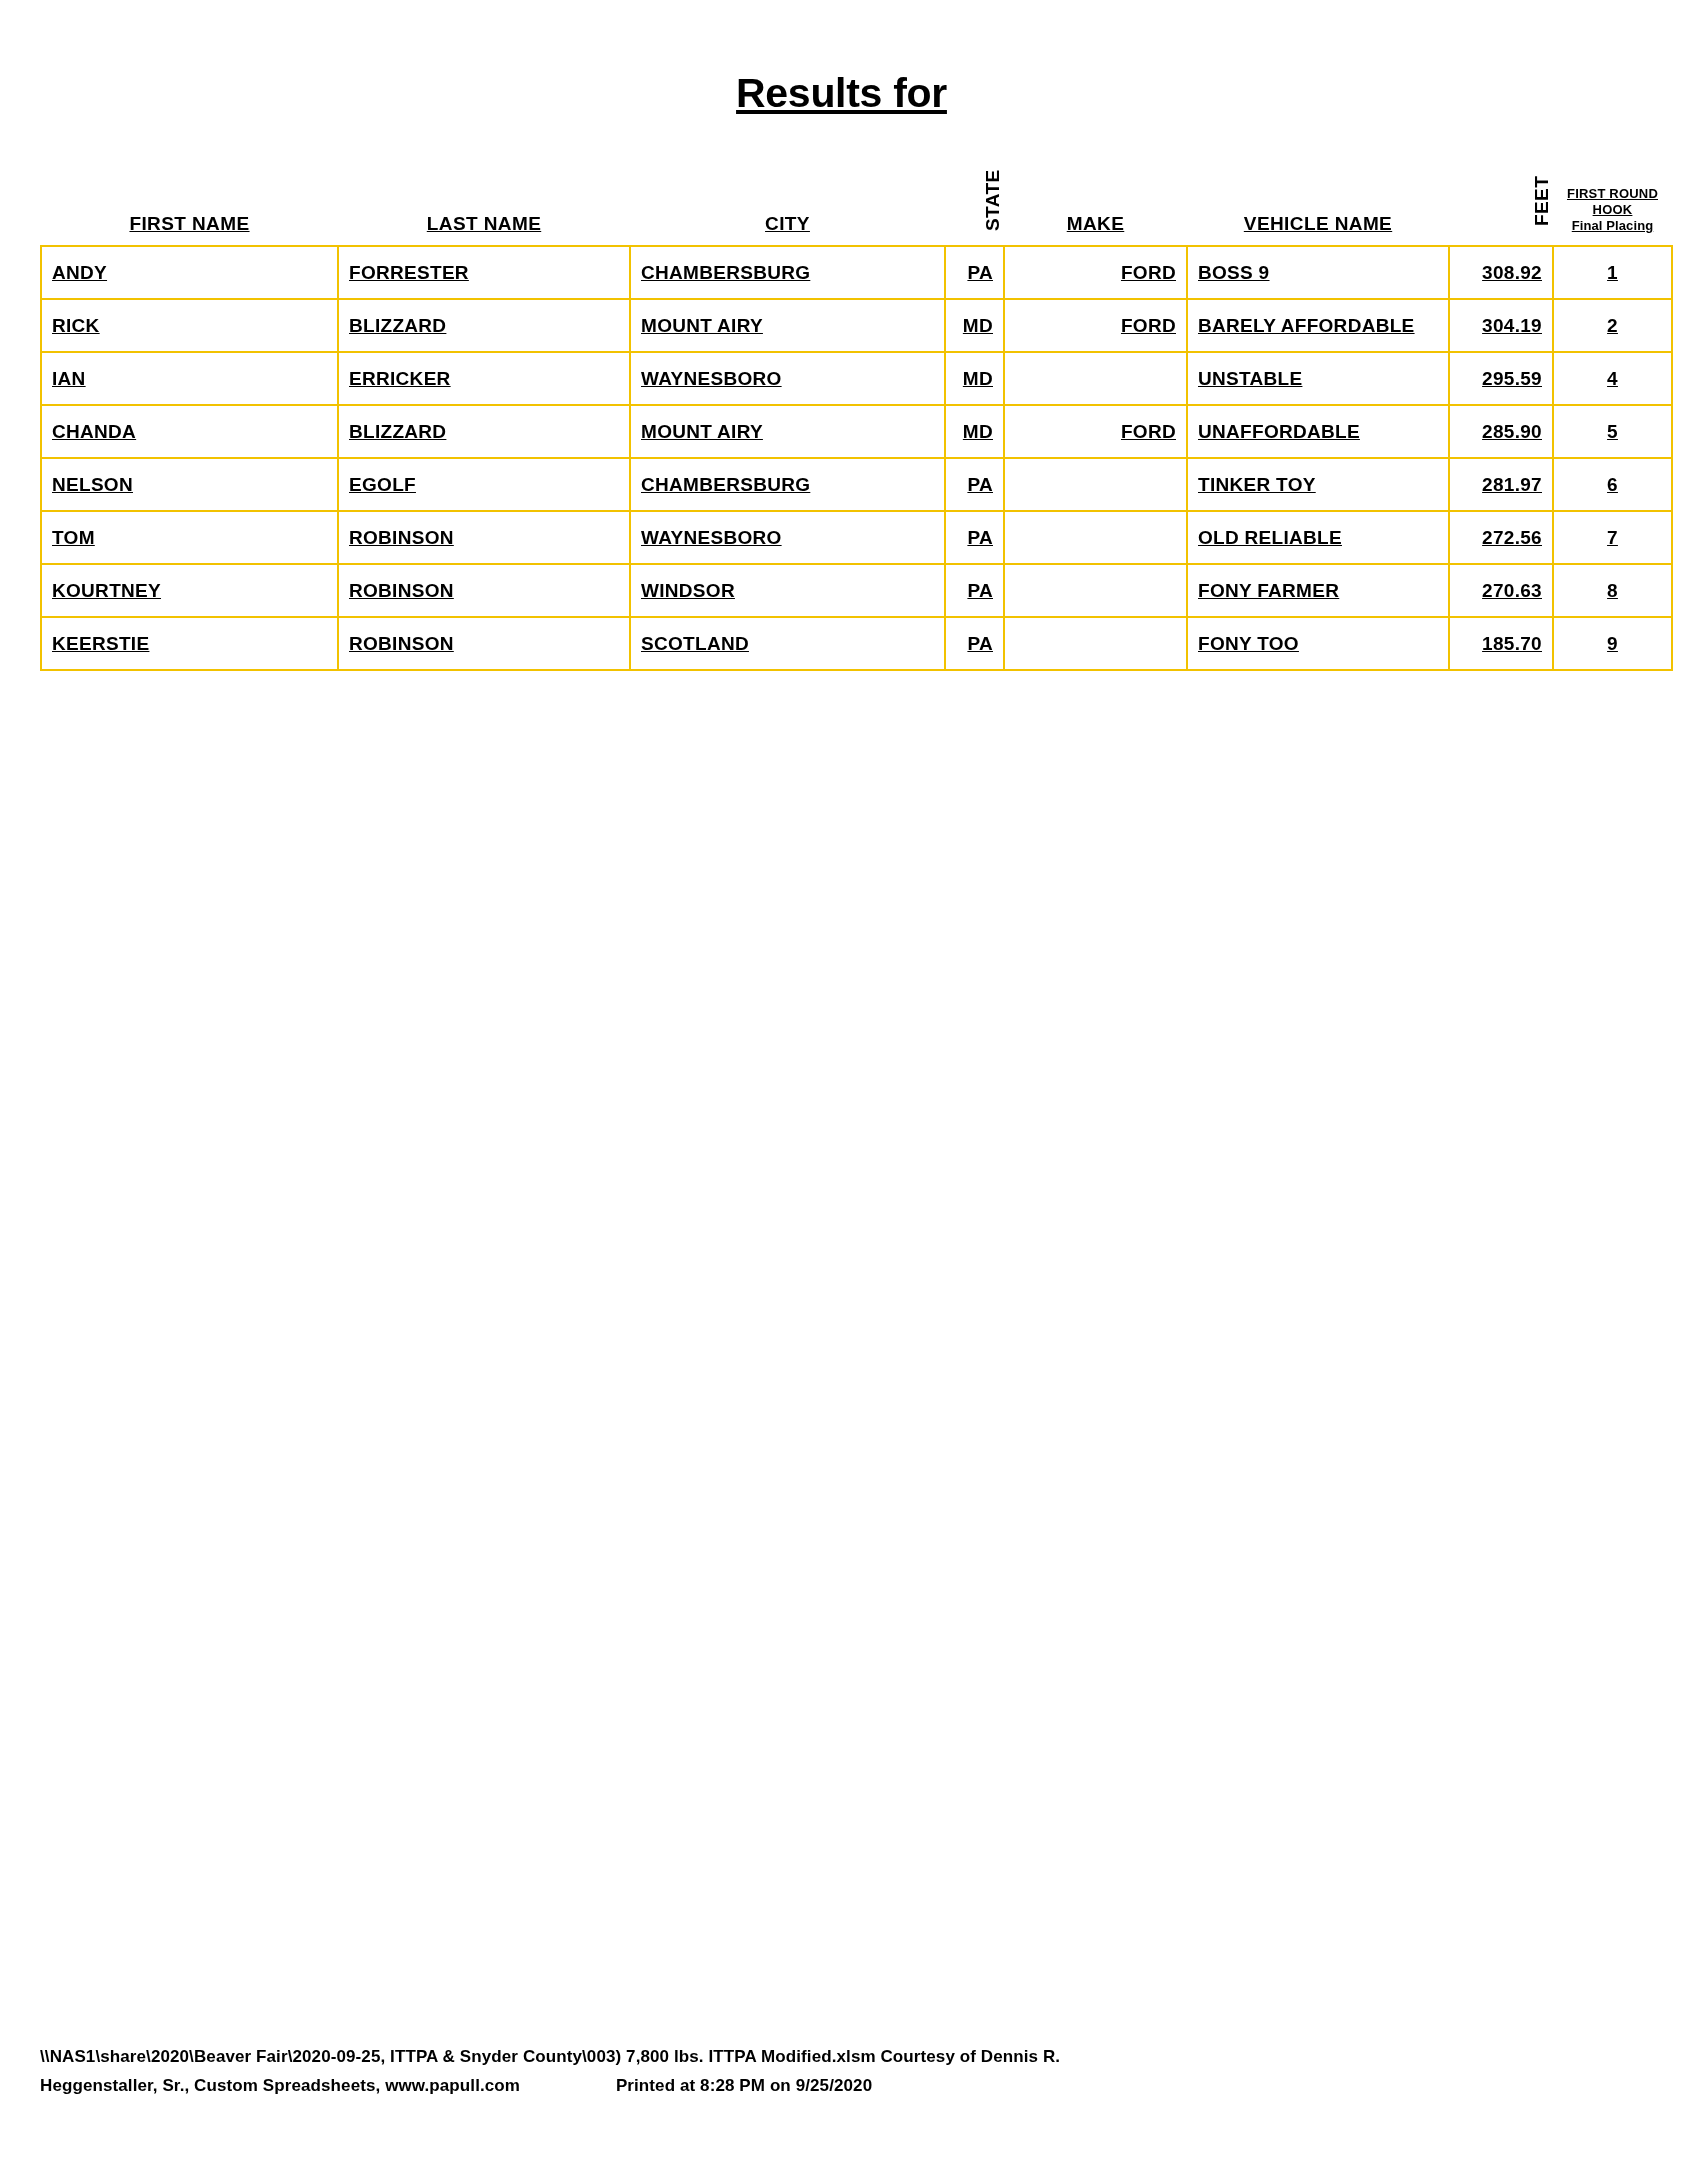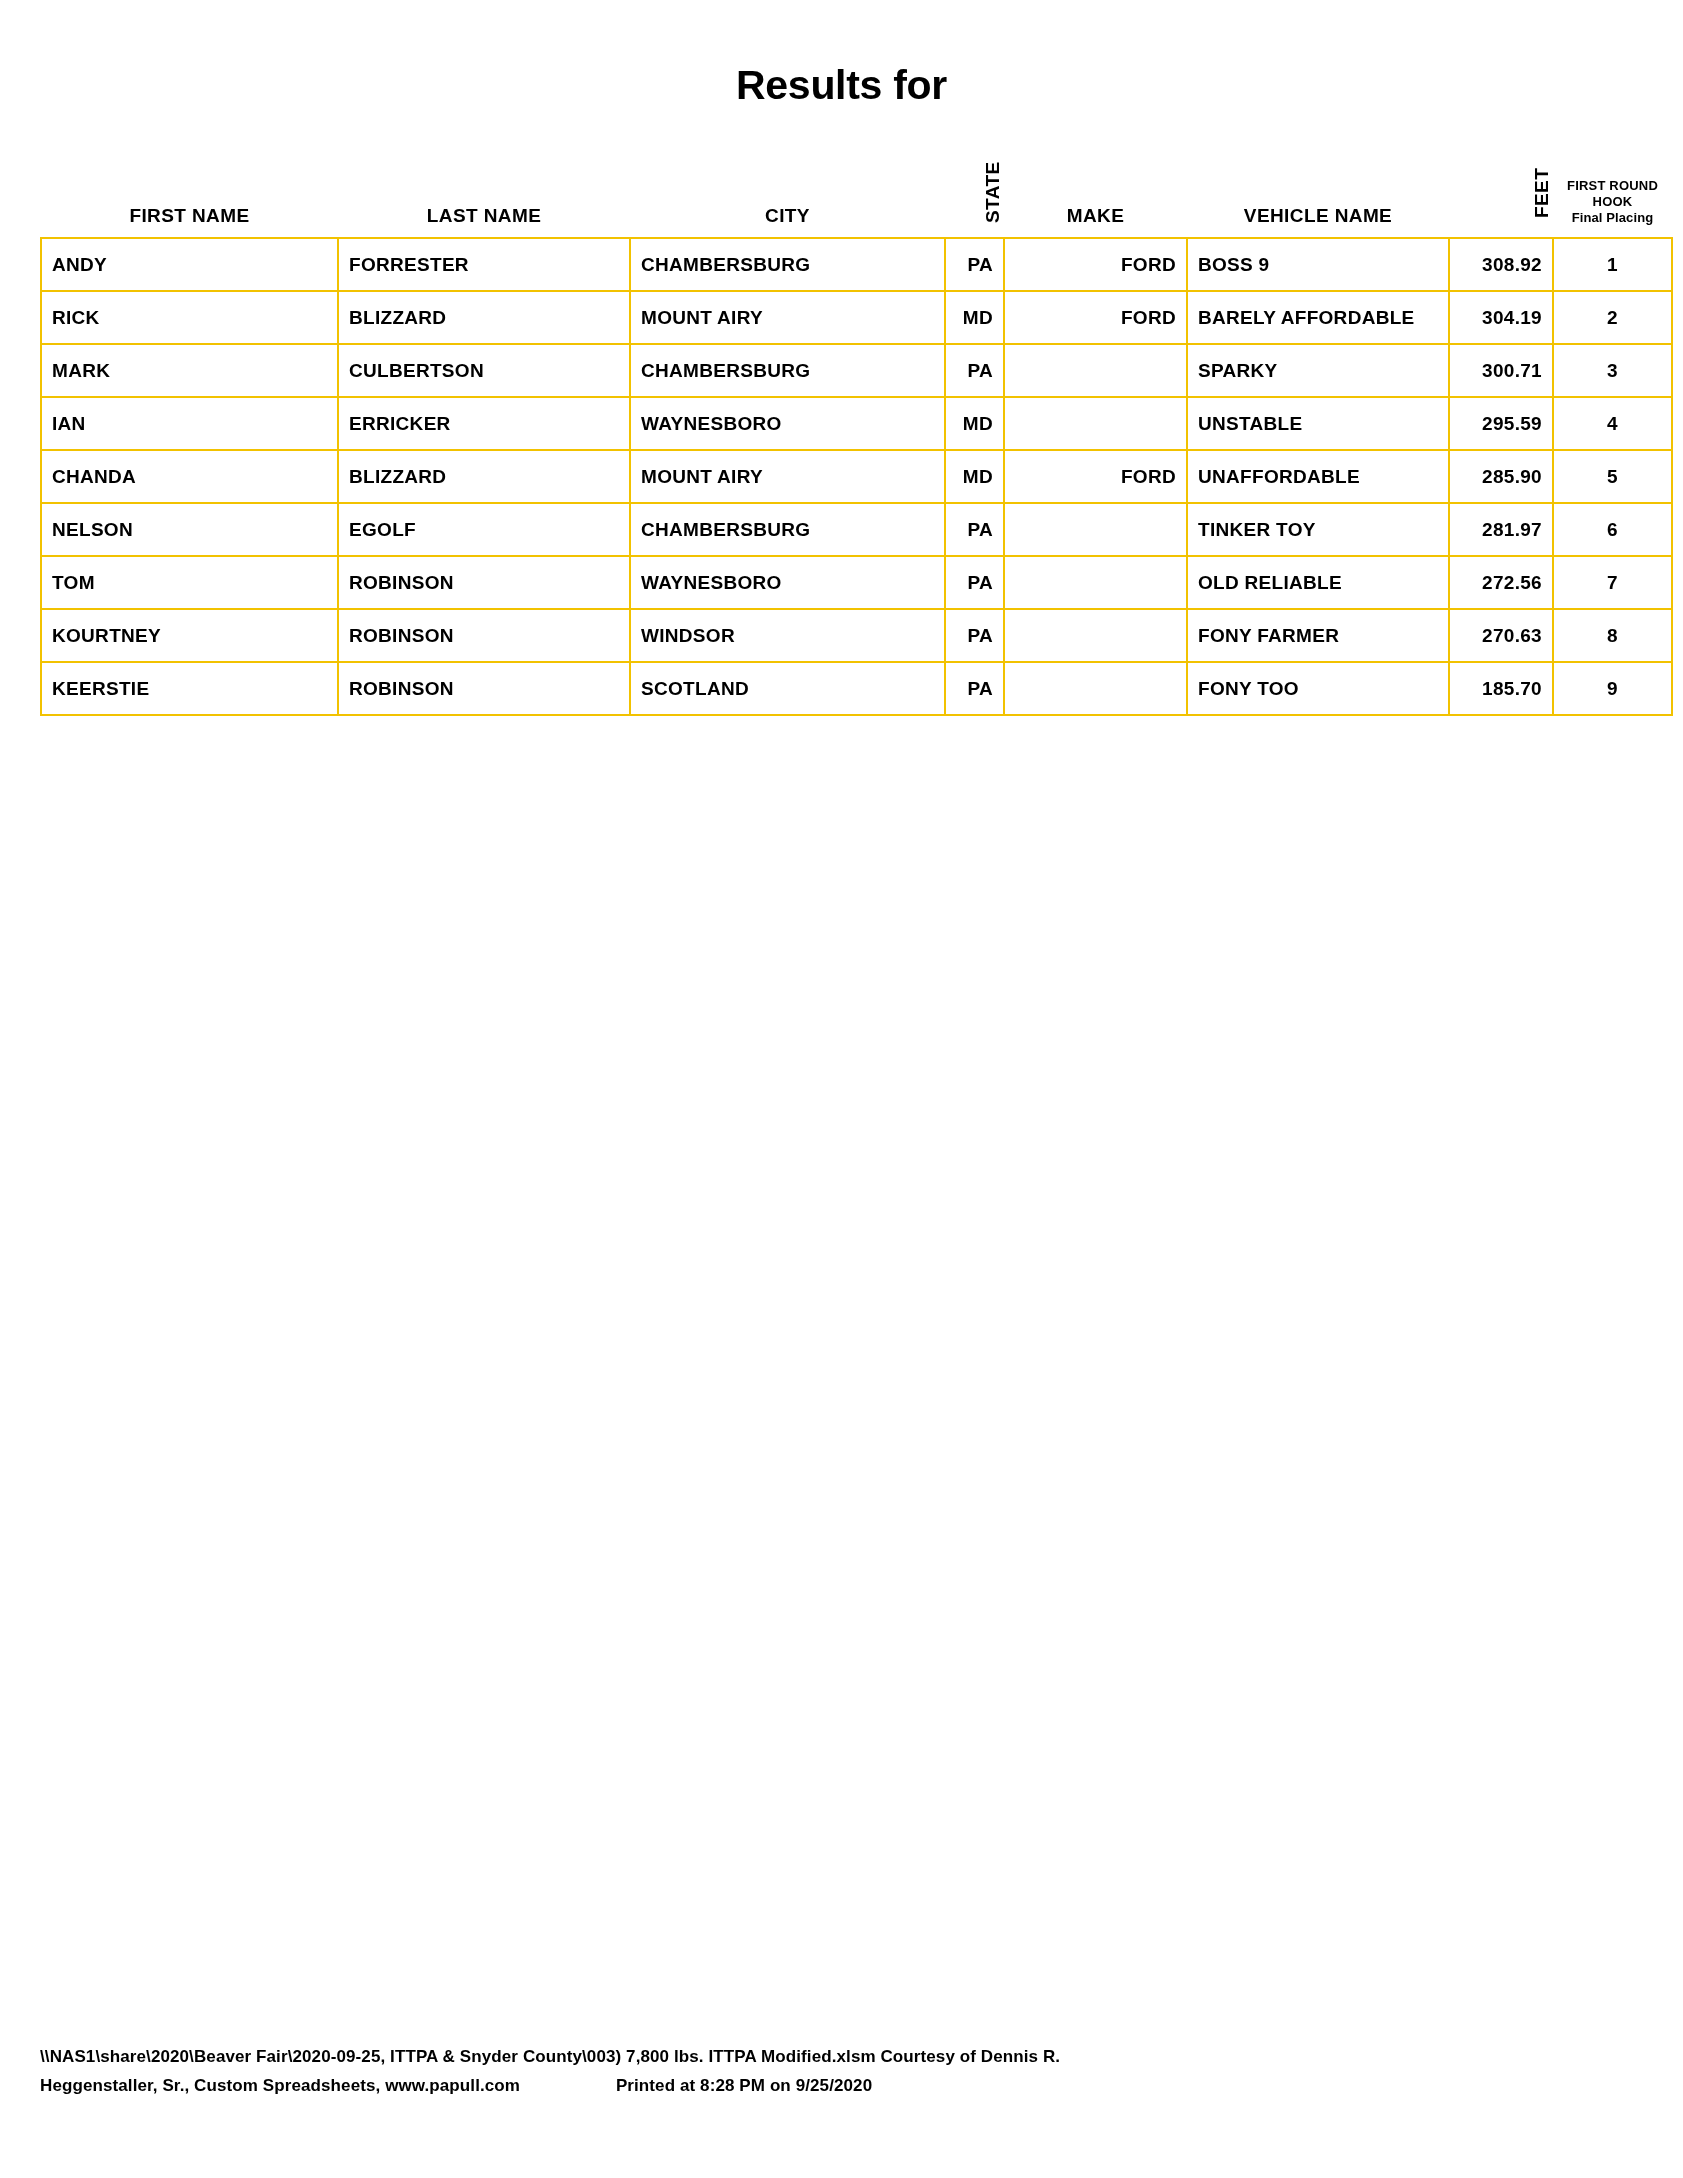--- a/index.html
+++ b/index.html
@@ -13,21 +13,22 @@
     font-family: "Liberation Sans", sans-serif;
     color: #000000;
     position: relative;
     overflow: hidden;
   }
   .page {
     position: relative;
     width: 1683px;
     height: 2178px;
     box-sizing: border-box;
-    padding: 8px 40px;
+    padding: 16px 40px;
+    text-decoration: underline;
   }
   .title-block {
     text-align: center;
     padding-top: 51px;
   }
   .title-line {
     font-size: 41px;
     font-weight: bold;
     letter-spacing: -0.3px;
     line-height: 1.30;
@@ -188,30 +189,20 @@
         <td class="c-first">RICK</td>
         <td class="c-last">BLIZZARD</td>
         <td class="c-city">MOUNT AIRY</td>
         <td class="c-state">MD</td>
         <td class="c-make">FORD</td>
         <td class="c-vehicle">BARELY AFFORDABLE</td>
         <td class="c-feet">304.19</td>
         <td class="c-place">2</td>
       </tr>
       <tr>
-        <td class="c-first">MARK</td>
-        <td class="c-last">CULBERTSON</td>
-        <td class="c-city">CHAMBERSBURG</td>
-        <td class="c-state">PA</td>
-        <td class="c-make"></td>
-        <td class="c-vehicle">SPARKY</td>
-        <td class="c-feet">300.71</td>
-        <td class="c-place">3</td>
-      </tr>
-      <tr>
         <td class="c-first">IAN</td>
         <td class="c-last">ERRICKER</td>
         <td class="c-city">WAYNESBORO</td>
         <td class="c-state">MD</td>
         <td class="c-make"></td>
         <td class="c-vehicle">UNSTABLE</td>
         <td class="c-feet">295.59</td>
         <td class="c-place">4</td>
       </tr>
       <tr>

